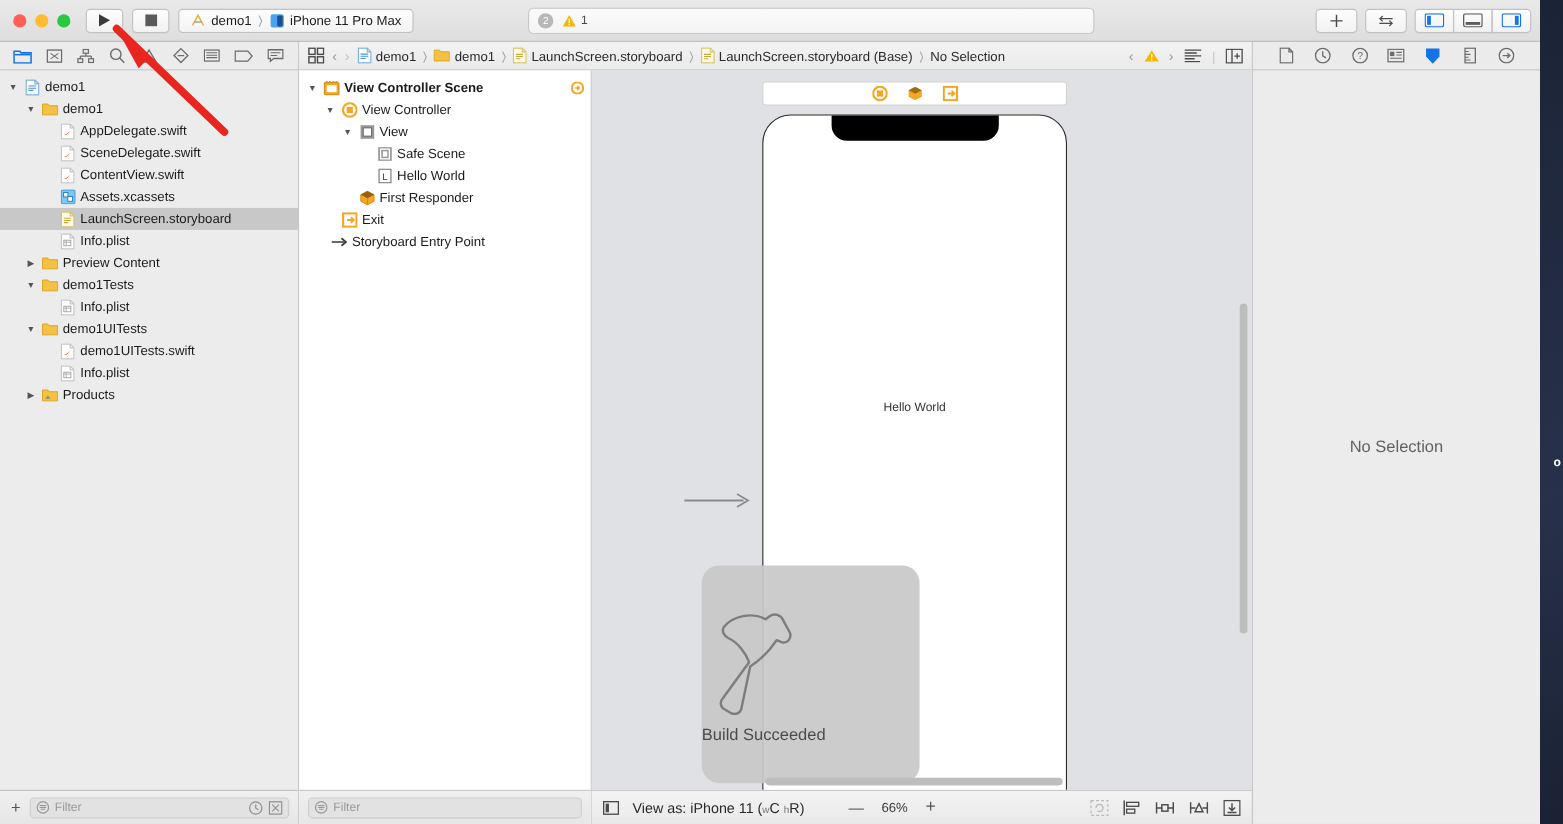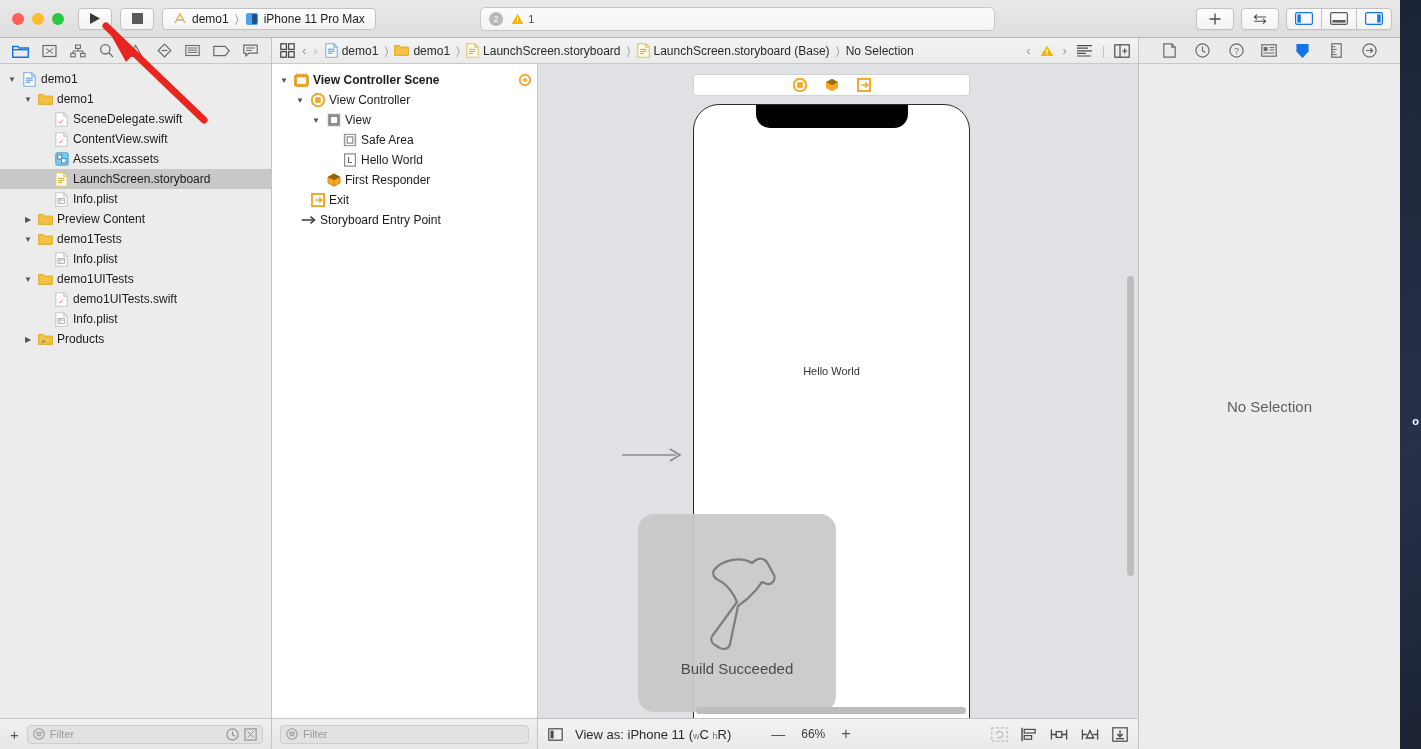--- a/index.html
+++ b/index.html
@@ -164,21 +164,21 @@
   }
   .hello {
     position: absolute; left: 0; right: 0; top: 260px;
     text-align: center; font-size: 11px; color: #333;
   }
   .entry-arrow { position: absolute; left: 84px; top: 382px; }
   .hud {
     position: absolute; left: 100px; top: 450px;
     width: 198px; height: 198px;
     background: rgba(200,200,200,.93); border-radius: 16px;
-    display: flex; flex-direction: column; align-items: center; justify-content: center;
+    display: flex; flex-direction: column; justify-content: center;
     gap: 6px;
   }
   .hud-label { font-size: 15px; color: #4b4b4b; }
 
   .vscroll {
     position: absolute; right: 4px; top: 212px; width: 7px; height: 300px;
     background: #bdbdbd; border-radius: 4px;
   }
   .hscroll {
     position: absolute; left: 158px; bottom: 4px; width: 270px; height: 7px;
@@ -375,20 +375,31 @@
             <span>demo1</span>
           </div>
           <div class="row" style="padding-left: 22px;">
             <span class="tw">▼</span>
             <span class="ico">
               <svg width="15" height="13" viewBox="0 0 15 13">
                 <path d="M0.6 1.6h5l1.1 1.5h7.7v8.3H0.6z" fill="#f5c144" stroke="#d9a820" stroke-width="0.9"></path>
               </svg>
             </span>
             <span>demo1</span>
+          </div>
+          <div class="row" style="padding-left: 38px;">
+            <span class="tw"></span>
+            <span class="ico">
+              <svg width="13" height="15" viewBox="0 0 13 15">
+                <path d="M0.8 0.8h8l3.4 3.4v10H0.8z" fill="#fff" stroke="#c6c6c6" stroke-width="1.1"></path>
+                <path d="M8.8 0.8v3.4h3.4" fill="none" stroke="#c6c6c6" stroke-width="1.1"></path>
+                <path d="M3.4 10.6c2-0.4 4-2 5-4.2-0.4 2.4-2 4-4 4.6z" fill="#f05138"></path>
+              </svg>
+            </span>
+            <span>AppDelegate.swift</span>
           </div>
           <div class="row" style="padding-left: 38px;">
             <span class="tw"></span>
             <span class="ico">
               <svg width="13" height="15" viewBox="0 0 13 15">
                 <path d="M0.8 0.8h8l3.4 3.4v10H0.8z" fill="#fff" stroke="#c6c6c6" stroke-width="1.1"></path>
                 <path d="M8.8 0.8v3.4h3.4" fill="none" stroke="#c6c6c6" stroke-width="1.1"></path>
                 <path d="M3.4 10.6c2-0.4 4-2 5-4.2-0.4 2.4-2 4-4 4.6z" fill="#f05138"></path>
               </svg>
             </span>
@@ -644,21 +655,21 @@
               </div>
               <div class="row" style="padding-left: 54px;">
                 <span class="tw"></span>
                 <span class="ico">
                   <svg width="14" height="14" viewBox="0 0 14 14">
                     <rect x="0.8" y="0.8" width="12.4" height="12.4" fill="#9a9a9a"></rect>
                     <rect x="3" y="2.6" width="8" height="8.8" fill="none" stroke="#fff" stroke-width="1.2"></rect>
                     <rect x="5" y="4.6" width="4" height="4.8" fill="#fff"></rect>
                   </svg>
                 </span>
-                <span>Safe Area</span>
+                <span>Safe Scene</span>
               </div>
               <div class="row" style="padding-left: 54px;">
                 <span class="tw"></span>
                 <span class="ico">
                   <svg width="14" height="14" viewBox="0 0 14 14">
                     <rect x="1.6" y="0.9" width="10.8" height="12.2" fill="#fff" stroke="#8a8a8a" stroke-width="1.2"></rect>
                     <text x="7" y="10.3" font-size="8.6" text-anchor="middle" fill="#3a3a3a" font-family="Liberation Sans, sans-serif">L</text>
                   </svg>
                 </span>
                 <span>Hello World</span>

